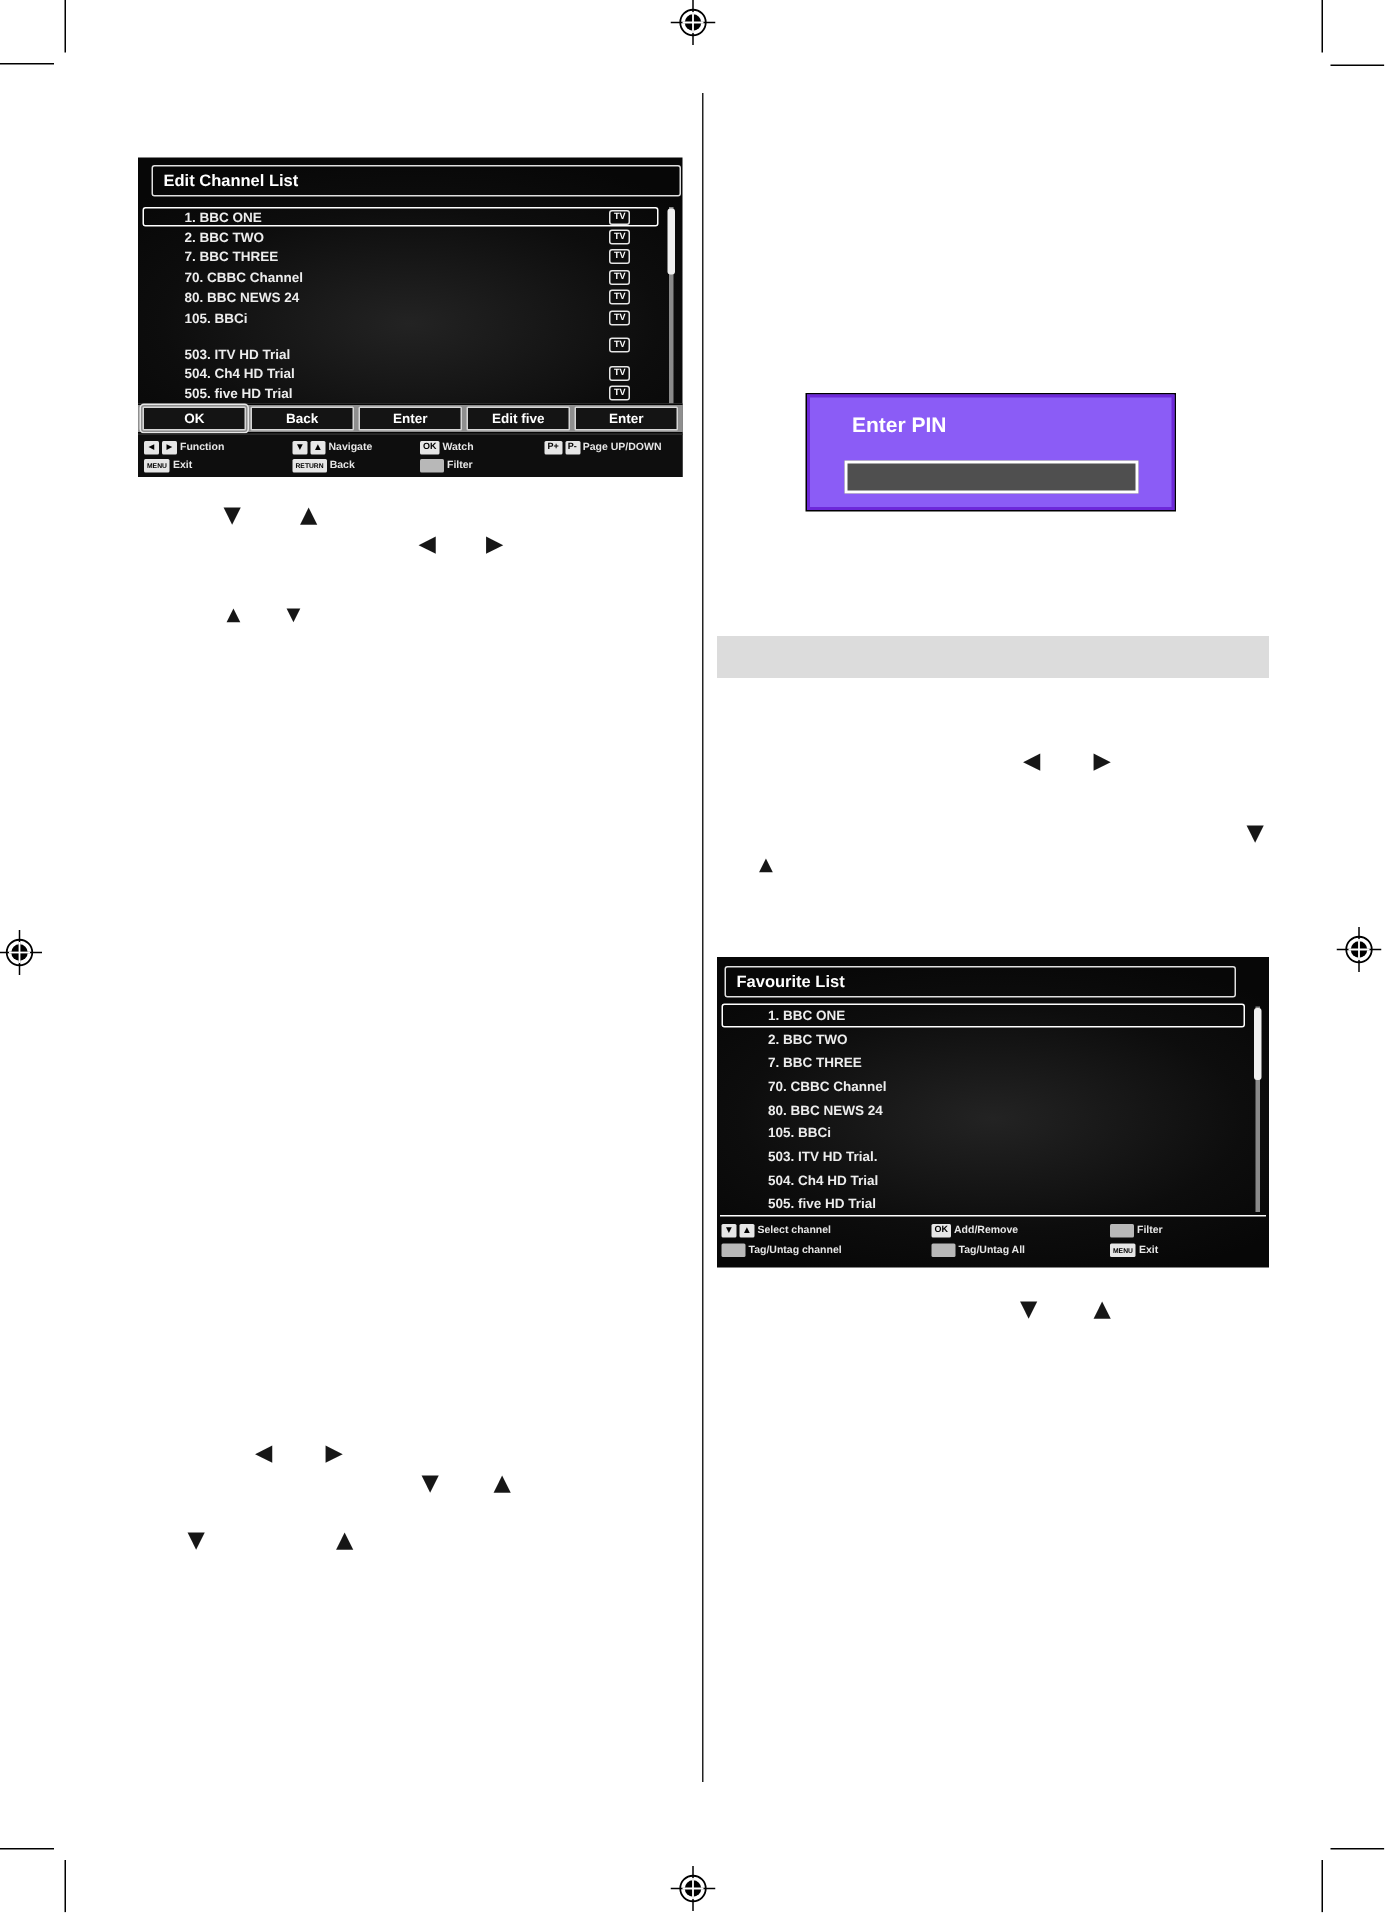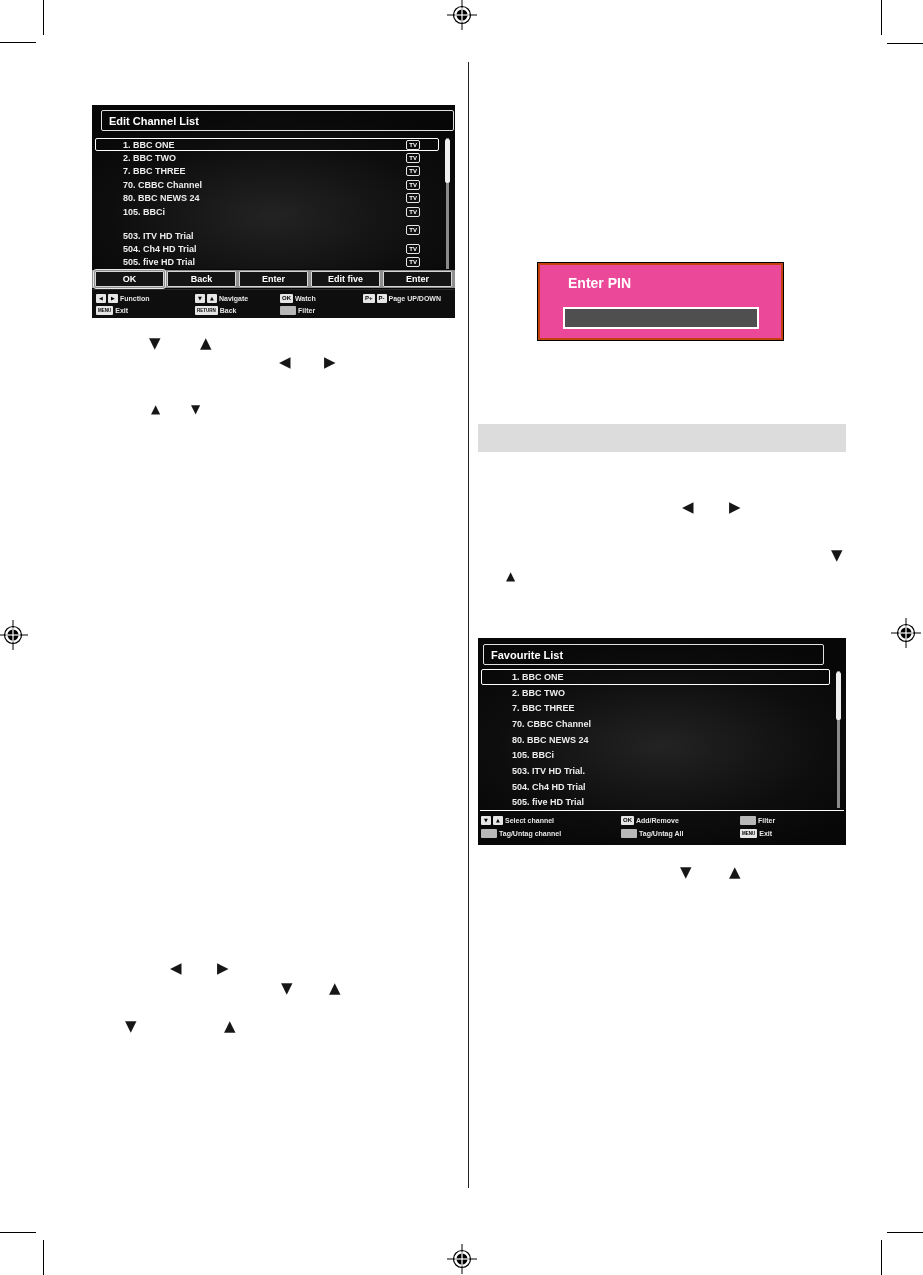--- a/index.html
+++ b/index.html
@@ -39,22 +39,22 @@
       line-height:9px;height:9px;padding:0 2px;border-radius:1px;text-align:center;min-width:6px;}
   .kb.ar{font-size:5px;font-family:"DejaVu Sans",sans-serif;}
   .kb.tiny{font-size:4.5px;}
   .kb.blank{width:12px;background:#b8b8b8;color:transparent;}
   .llabel{color:#e6e6e6;font-size:7px;font-weight:bold;white-space:nowrap;}
   .fsep{position:absolute;left:2px;right:2px;top:172px;height:1px;background:#fff;}
 
   
   .pin-dialog{position:absolute;left:537px;top:262px;width:247px;height:79px;background:#000;
               padding:1px;box-sizing:border-box;}
-  .pin-inner{width:100%;height:100%;box-sizing:border-box;border:2px solid #c2410c;
-             background:#ec4899;position:relative;}
+  .pin-inner{width:100%;height:100%;box-sizing:border-box;border:2px solid #6d28d9;
+             background:#8b5cf6;position:relative;}
   .pin-title{position:absolute;left:28px;top:10px;color:#fff;font-weight:bold;font-size:14px;}
   .pin-input{position:absolute;left:23px;top:42px;width:192px;height:18px;background:#4f4f4f;
              border:2px solid #fff;color:#fff;font-size:10px;}
 
   .section-bar{position:absolute;left:478px;top:424px;width:368px;height:28px;background:#dcdcdc;}
 
   .ag{position:absolute;color:#161616;line-height:1;font-family:"DejaVu Sans",sans-serif;}
   .ag-l{font-size:15px;}
   .ag-s{font-size:12px;}
 </style>

